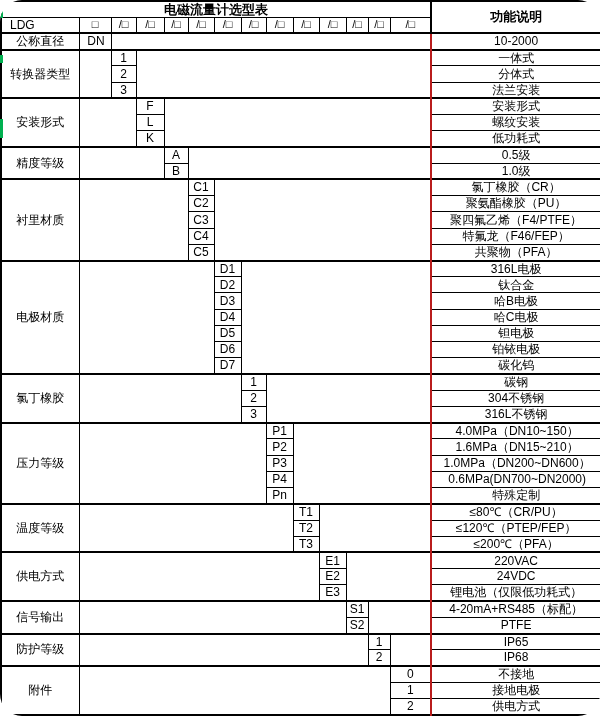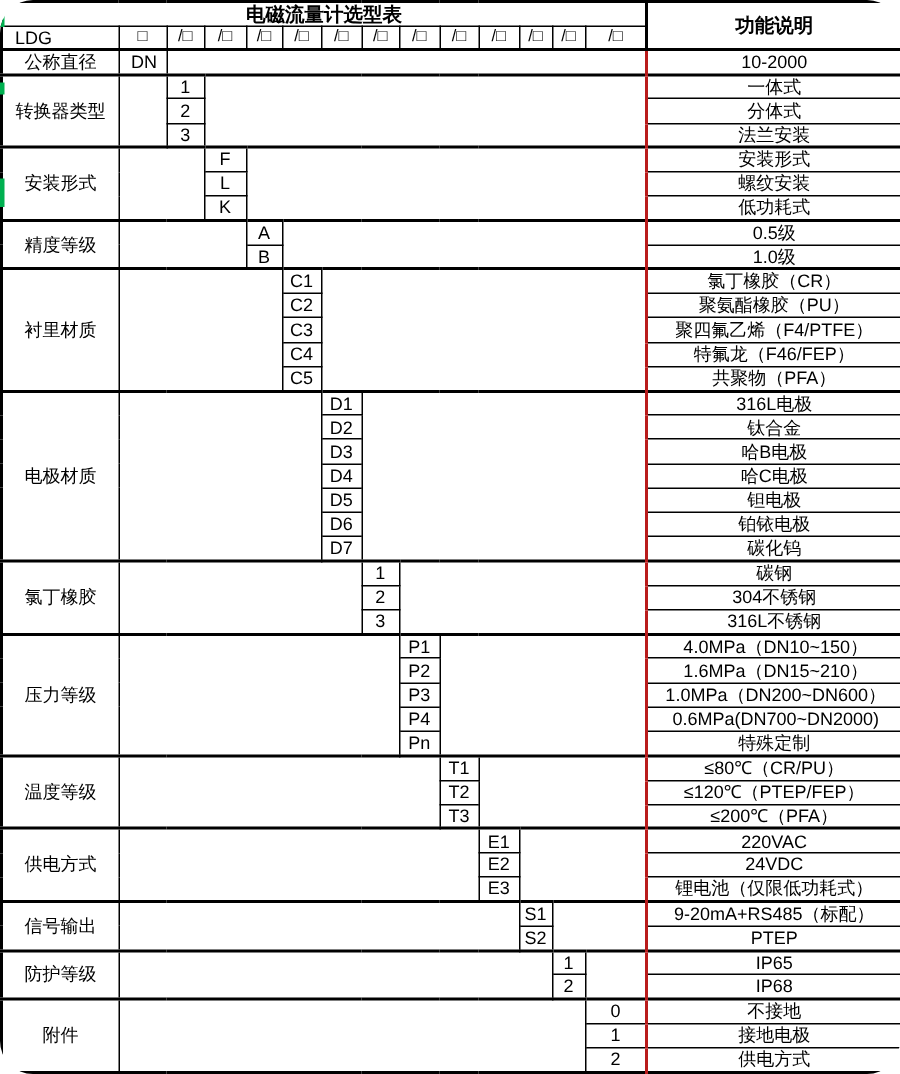--- a/index.html
+++ b/index.html
@@ -237,25 +237,25 @@
         </tr>
         <tr>
           <td class="code">E3</td>
           <td class="desc">锂电池（仅限低功耗式）</td>
         </tr>
         <tr>
           <td class="lbl bt" rowspan="2">信号输出</td>
           <td class="step bt" rowspan="2" colspan="10"></td>
           <td class="code bt">S1</td>
           <td class="step bt" rowspan="2" colspan="2"></td>
-          <td class="desc bt">9-20mA+RS485（标配）</td>
+          <td class="desc bt">4-20mA+RS485（标配）</td>
         </tr>
         <tr>
           <td class="code">S2</td>
-          <td class="desc">PTEP</td>
+          <td class="desc">PTFE</td>
         </tr>
         <tr>
           <td class="lbl bt" rowspan="2">防护等级</td>
           <td class="step bt" rowspan="2" colspan="11"></td>
           <td class="code bt">1</td>
           <td class="step bt" rowspan="2"></td>
           <td class="desc bt">IP65</td>
         </tr>
         <tr>
           <td class="code">2</td>

